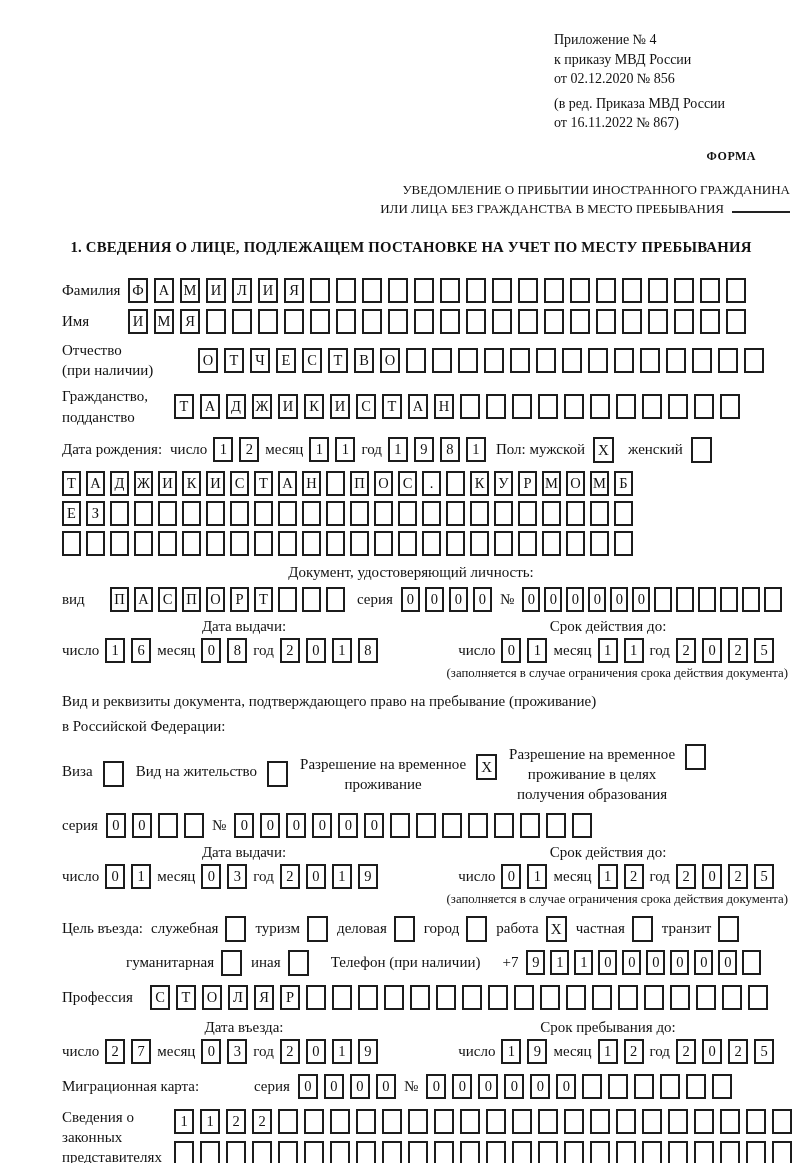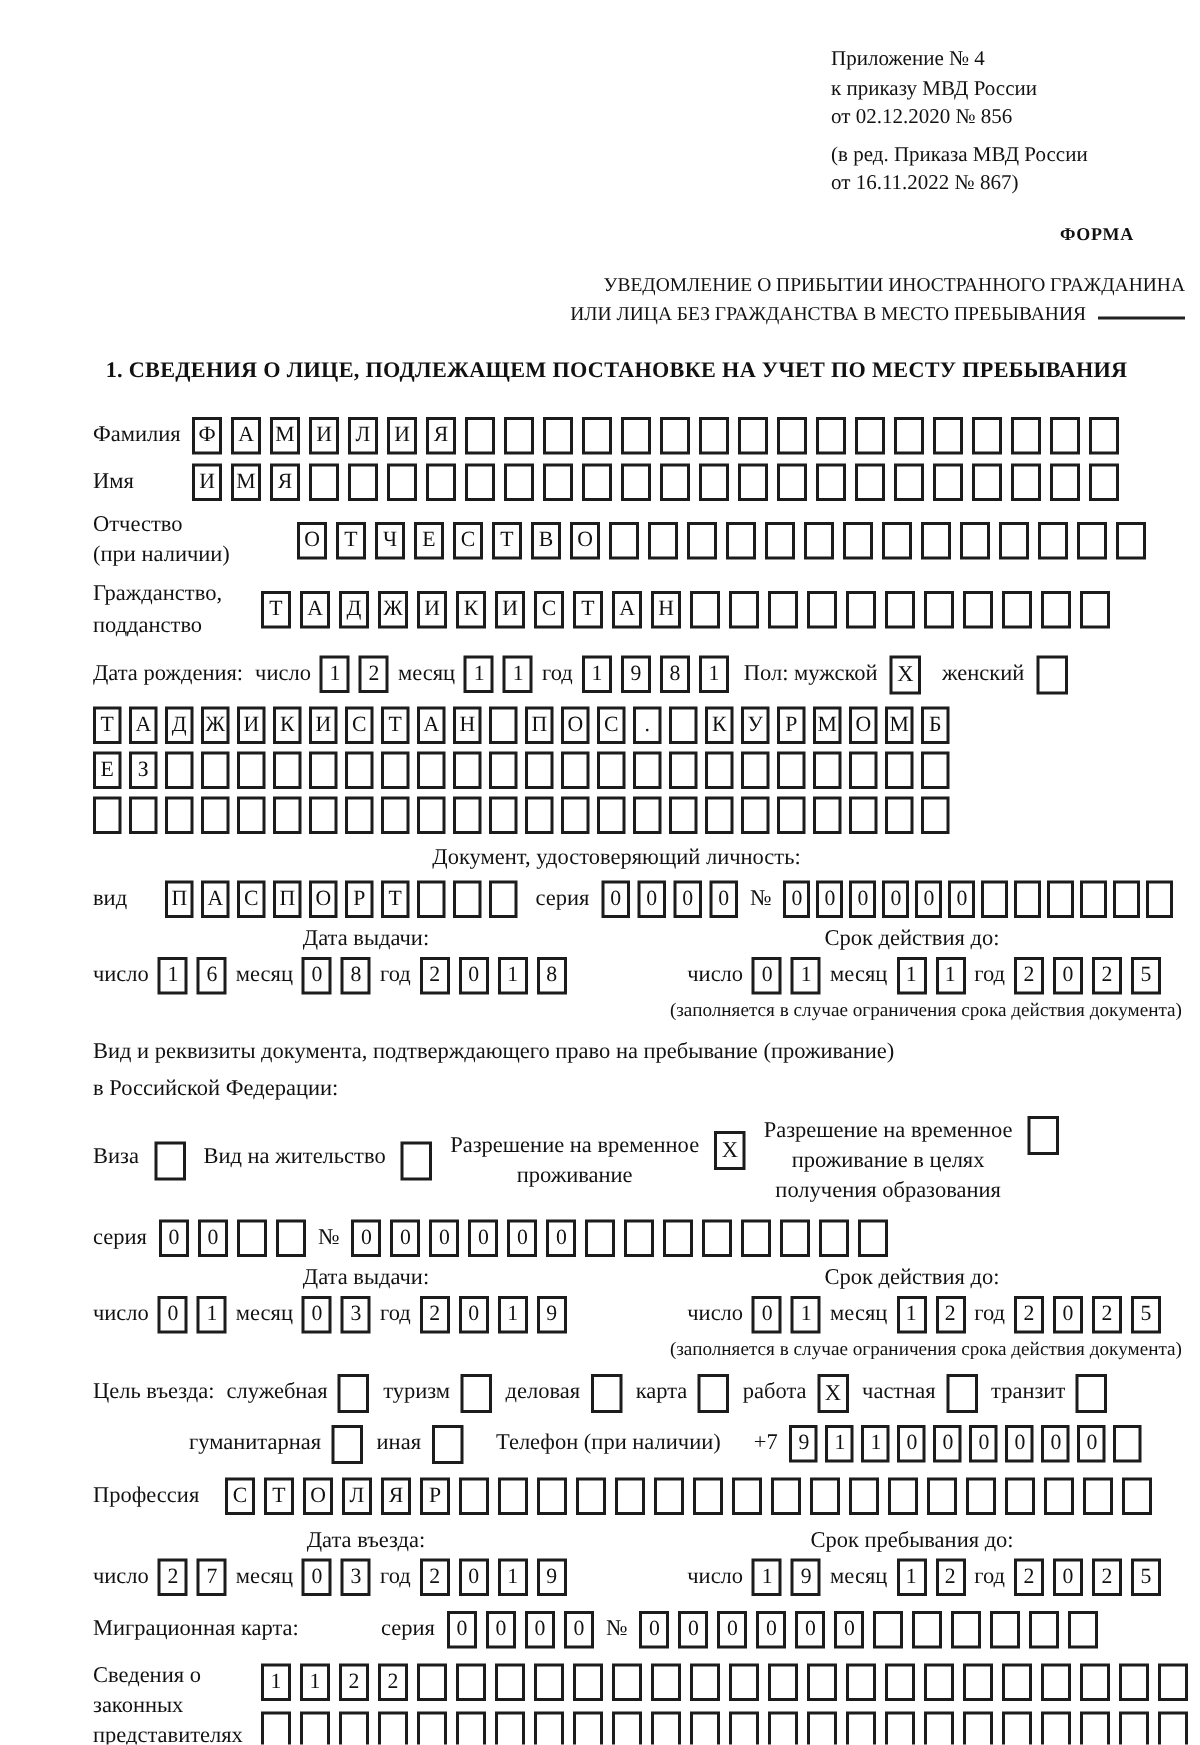--- a/index.html
+++ b/index.html
@@ -498,21 +498,21 @@
         </span>
         <span class="pair">
           <span>туризм</span>
           <span class="checkbox"></span>
         </span>
         <span class="pair">
           <span>деловая</span>
           <span class="checkbox"></span>
         </span>
         <span class="pair">
-          <span>карта</span>
+          <span>город</span>
           <span class="checkbox"></span>
         </span>
         <span class="pair">
           <span>работа</span>
           <span class="checkbox">X</span>
         </span>
         <span class="pair">
           <span>частная</span>
           <span class="checkbox"></span>
         </span>

